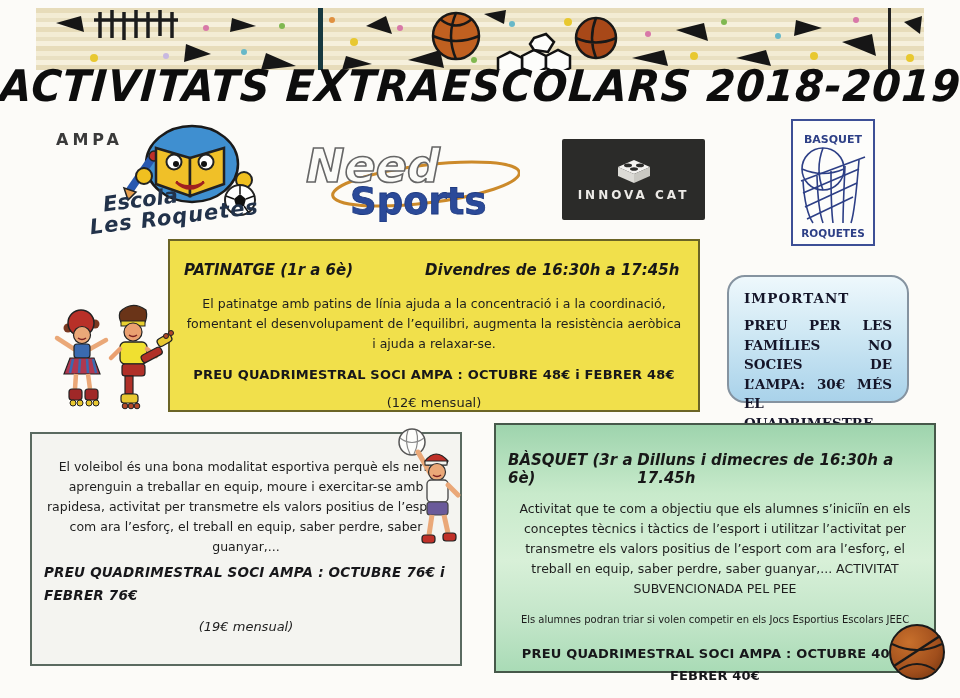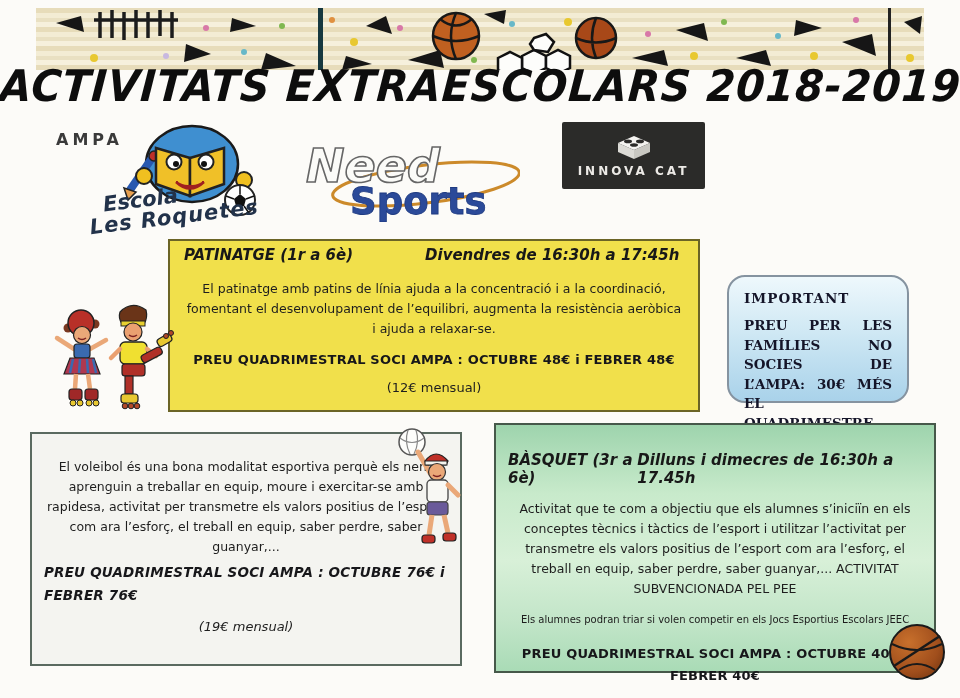--- a/index.html
+++ b/index.html
@@ -16,29 +16,29 @@
     transform:skewX(-4deg) scaleY(1.06);white-space:nowrap;}
   
   .ampa{position:absolute;left:42px;top:120px;width:235px;height:122px;}
   .ampa-org{position:absolute;left:14px;top:10px;font-size:16px;font-weight:bold;letter-spacing:4px;color:#3a3a3a;text-align:center;}
   .ampa-art{position:absolute;left:62px;top:0;}
   .ampa-school{position:absolute;left:46px;top:66px;transform:rotate(-7deg);
     font-style:italic;font-weight:bold;color:#22324a;line-height:1.0;}
   .ampa-school .l1{font-size:21px;margin-left:16px;}
   .ampa-school .l2{font-size:21px;letter-spacing:1px;}
   .needsports{position:absolute;left:298px;top:126px;width:222px;height:96px;}
-  .innova{position:absolute;left:562px;top:122px;width:143px;height:67px;background:#2b2b29;
+  .innova{position:absolute;left:562px;top:139px;width:143px;height:81px;background:#2b2b29;
     border-radius:2px;display:flex;flex-direction:column;align-items:center;justify-content:center;gap:4px;}
   .innova-label{color:#eceae6;font-size:12px;font-weight:bold;letter-spacing:3px;}
   .clublogo{position:absolute;left:791px;top:119px;width:84px;height:127px;background:#fdfdfb;
     border:2px solid #3d4f96;box-sizing:border-box;}
   .clublogo svg{position:absolute;left:0;top:0;}
   
   .box{position:absolute;box-sizing:border-box;border:2px solid #555e52;}
-  .patinatge{left:168px;top:239px;width:532px;height:173px;background:#f1e04b;border-color:#6b6426;padding:5px 14px;}
+  .patinatge{left:168px;top:239px;width:532px;height:173px;background:#f1e04b;border-color:#6b6426;padding:20px 14px;}
   .volei{left:30px;top:432px;width:432px;height:234px;background:#f4f4f0;border-color:#5a6a60;padding:10px 12px;}
   .basquet{left:494px;top:423px;width:442px;height:250px;padding:26px 12px;border-color:#46584a;
     background:linear-gradient(180deg,#9ed4ad 0%,#c8eacb 28%,#d8f0d8 55%,#c2e5c8 80%,#a9dbb6 100%);}
   .hdr{display:flex;align-items:baseline;font-style:italic;font-weight:bold;font-size:15px;color:#181818;}
   .desc{font-size:12.5px;line-height:1.6;text-align:center;color:#1e1e1e;}
   .price{font-size:13px;font-weight:bold;letter-spacing:.2px;color:#17171a;}
   .monthly{font-size:13px;text-align:center;color:#1e1e1e;}
   .pat-sched{margin-left:72px;}
   .pat-desc{margin-top:15px;padding:0 2px;}
   .pat-price{margin-top:13px;text-align:center;}
@@ -179,20 +179,33 @@
       <polygon points="20,2 36,9 20,16 4,9" fill="#f4f3f0"></polygon>
       <polygon points="4,9 20,16 20,25 4,18" fill="#dcdbd6"></polygon>
       <polygon points="36,9 20,16 20,25 36,18" fill="#c9c8c2"></polygon>
       <ellipse cx="14" cy="7.4" rx="4" ry="1.8" fill="#2b2b29"></ellipse>
       <ellipse cx="26" cy="7.4" rx="4" ry="1.8" fill="#2b2b29"></ellipse>
       <ellipse cx="20" cy="11" rx="4" ry="1.8" fill="#2b2b29"></ellipse>
     </svg>
     <div class="innova-label">INNOVA CAT</div>
   </div>
 
+  <div class="clublogo">
+    <svg width="80" height="123" viewBox="0 0 80 123">
+      <text x="40" y="22" text-anchor="middle" font-family="DejaVu Sans, sans-serif" font-size="11" font-weight="bold" fill="#2d3f86">BASQUET</text>
+      <g stroke="#2d3f86" stroke-width="1.6" fill="none">
+        <circle cx="30" cy="48" r="21"></circle>
+        <path d="M9,48 Q30,57 51,48 M30,27 Q22,48 30,69"></path>
+        <line x1="8" y1="60" x2="72" y2="36"></line>
+        <path d="M10,60 Q12,90 20,102 M24,55 Q25,88 30,102 M38,50 Q38,88 40,102 M52,45 Q50,88 50,102 M66,39 Q62,90 58,102"></path>
+        <path d="M10,72 L66,48 M12,86 L64,62 M14,98 L60,76"></path>
+      </g>
+      <text x="40" y="116" text-anchor="middle" font-family="DejaVu Sans, sans-serif" font-size="10.5" font-weight="bold" fill="#2d3f86">ROQUETES</text>
+    </svg>
+  </div>
 
   <div class="box patinatge">
     <div class="hdr">
       <span>PATINATGE  (1r a 6è)</span>
       <span class="pat-sched">Divendres de 16:30h a 17:45h</span>
     </div>
     <div class="desc pat-desc">El patinatge amb patins de línia ajuda a la concentració i a la coordinació, fomentant el desenvolupament de l’equilibri, augmenta la resistència aeròbica i ajuda a relaxar-se.</div>
     <div class="price pat-price">PREU QUADRIMESTRAL SOCI AMPA :  OCTUBRE  48€   i  FEBRER 48€</div>
     <div class="monthly pat-month">(12€ mensual)</div>
   </div>

